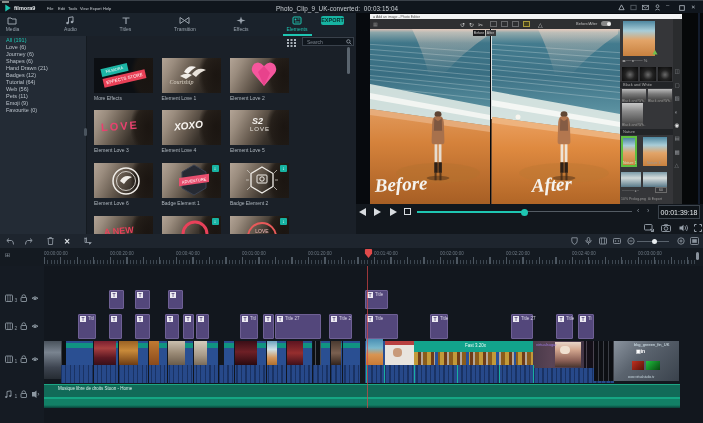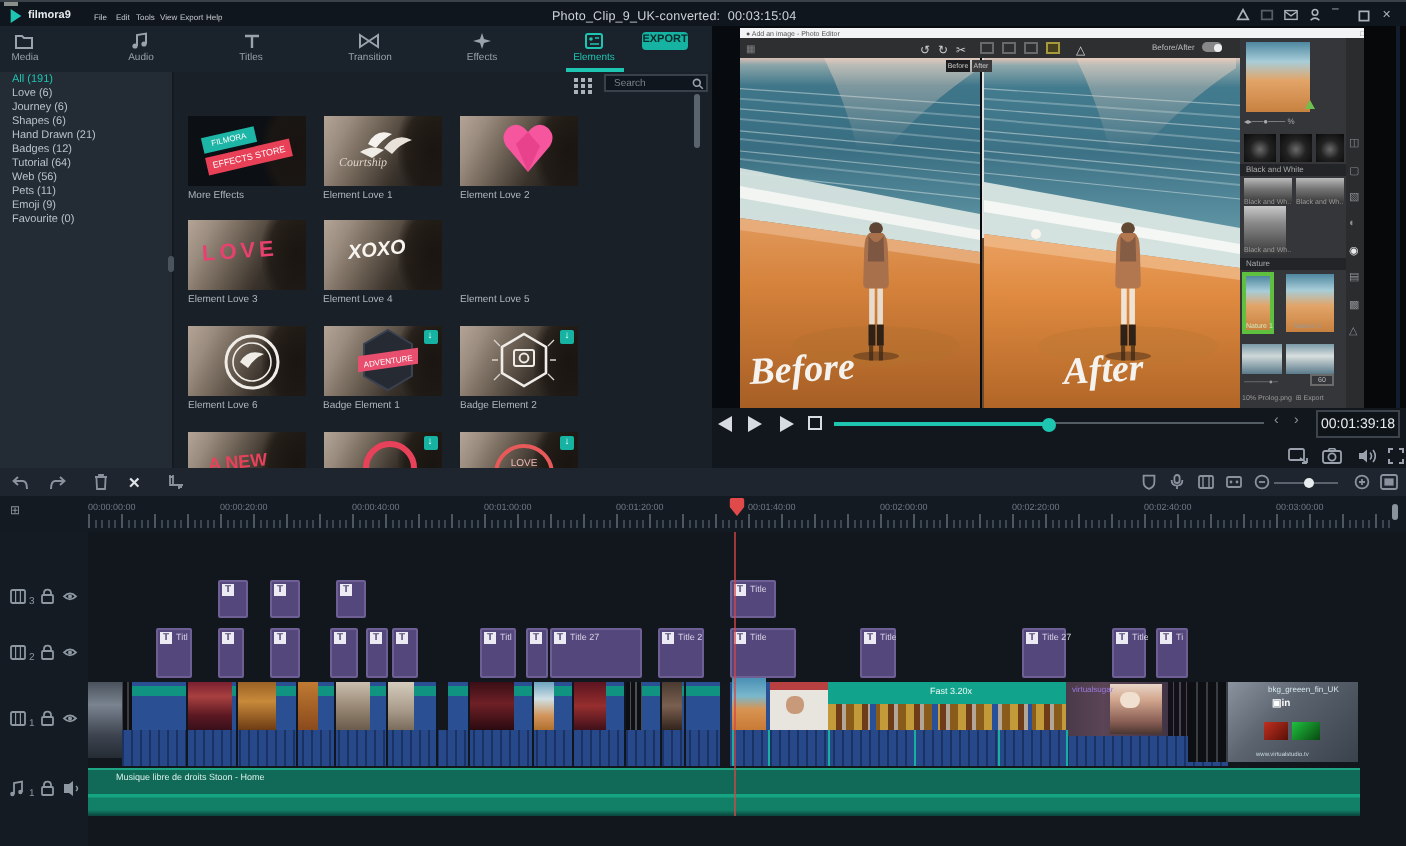--- a/index.html
+++ b/index.html
@@ -176,20 +176,24 @@
     <div class="tlabel" style="left:230px;top:58.5px;">Element Love 2</div>
 
     <div class="thumb" style="left:94px;top:74px;">
       <div class="abs" style="left:7px;top:10px;color:#e8416f;font-size:11px;font-weight:bold;letter-spacing:2px;transform:rotate(-4deg);">LOVE</div>
     </div>
     <div class="tlabel" style="left:94px;top:111px;">Element Love 3</div>
     <div class="thumb" style="left:161.5px;top:74px;">
       <div class="abs" style="left:12px;top:10px;color:#f8f4f0;font-size:10px;font-weight:bold;font-style:italic;transform:rotate(-6deg);">XOXO</div>
     </div>
     <div class="tlabel" style="left:161.5px;top:111px;">Element Love 4</div>
+    <div class="thumb" style="left:230px;top:74px;">
+      <div class="abs" style="left:22px;top:6px;color:#f5f2ee;font-size:9px;font-weight:bold;font-style:italic;">S2</div>
+      <div class="abs" style="left:20px;top:16px;color:#e8e4de;font-size:6px;letter-spacing:1px;">LOVE</div>
+    </div>
     <div class="tlabel" style="left:230px;top:111px;">Element Love 5</div>
 
     <div class="thumb" style="left:94px;top:127px;">
       <svg class="abs" style="left:16px;top:2px" width="32" height="32" viewBox="0 0 32 32">
           <circle cx="16" cy="16" r="13" fill="none" stroke="#f0ede8" stroke-width="1.5"></circle>
           <circle cx="16" cy="16" r="9.5" fill="none" stroke="#f0ede8" stroke-width="0.8"></circle>
           <path d="M10 16 Q14 9 22 12 Q17 14 14 19 Z" fill="#f0ede8"></path>
         </svg>
     </div>
     <div class="tlabel" style="left:94px;top:164px;">Element Love 6</div>

